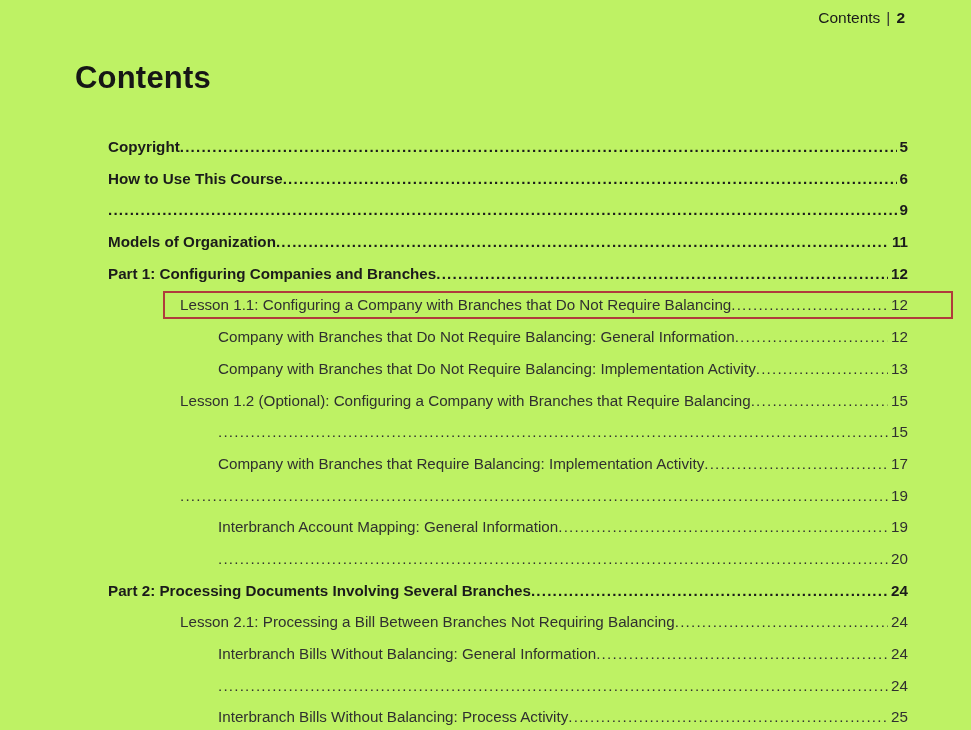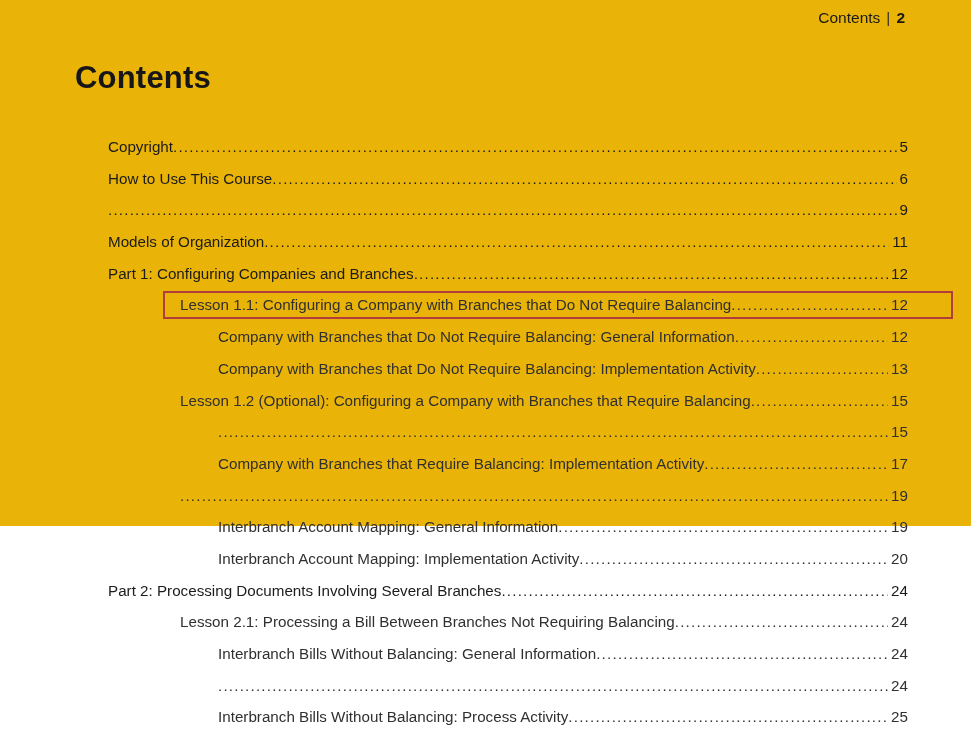--- a/index.html
+++ b/index.html
@@ -4,21 +4,21 @@
 <style>
   * { box-sizing: border-box; }
   html, body { margin: 0; padding: 0; }
   body {
     width: 971px; height: 730px;
     background: #ffffff;
     font-family: "Liberation Sans", sans-serif;
     color: #1b1b1b;
     overflow: hidden;
   }
-  .page { position: relative; width: 971px; height: 526px; background: #eab308; }
+  .page { position: relative; width: 971px; height: 730px; background: #bef264; }
 
   
   .page-header {
     position: absolute; top: 7px; right: 66px;
     font-size: 15.5px; line-height: 22px; color: #1a1a1a;
     white-space: nowrap;
   }
   .page-header .sep { margin: 0 6px; color: #333; font-weight: 400; }
   .page-header .pg  { font-weight: 700; }
 
@@ -33,21 +33,21 @@
   .toc {
     position: absolute; top: 131px; left: 108px; width: 800px;
   }
   .toc-row {
     display: flex; align-items: baseline;
     height: 31.7px; line-height: 31.7px;
     font-size: 15.2px; color: #303030;
     position: relative;
     cursor: pointer;
   }
-  .toc-row.bold { font-weight: 400; color: #1b1b1b; text-align: right; }
+  .toc-row.bold { font-weight: 700; color: #1b1b1b; text-align: right; }
   .toc-row.level-1 { padding-left: 72px; }
   .toc-row.level-2 { padding-left: 110px; }
   .toc-label { flex: 0 0 auto; white-space: nowrap; }
   .toc-dots {
     flex: 1 1 0; min-width: 0;
     overflow: hidden; white-space: nowrap;
     letter-spacing: 1.2px;
   }
   .toc-page { flex: 0 0 auto; margin-left: 3px; }
 
@@ -128,21 +128,20 @@
       <div class="toc-row level-1">
     <span class="toc-dots">................................................................................................................................................................................................................................................................................................................................................................................................................</span>
     <span class="toc-page">19</span>
   </div>
       <div class="toc-row level-2">
     <span class="toc-label">Interbranch Account Mapping: General Information</span>
     <span class="toc-dots">................................................................................................................................................................................................................................................................................................................................................................................................................</span>
     <span class="toc-page">19</span>
   </div>
       <div class="toc-row level-2">
-    <span class="toc-label">Interbranch Account Mapping: Implementation Activity</span>
     <span class="toc-dots">................................................................................................................................................................................................................................................................................................................................................................................................................</span>
     <span class="toc-page">20</span>
   </div>
       <div class="toc-row level-0 bold">
     <span class="toc-label">Part 2: Processing Documents Involving Several Branches</span>
     <span class="toc-dots">................................................................................................................................................................................................................................................................................................................................................................................................................</span>
     <span class="toc-page">24</span>
   </div>
       <div class="toc-row level-1">
     <span class="toc-label">Lesson 2.1: Processing a Bill Between Branches Not Requiring Balancing</span>

